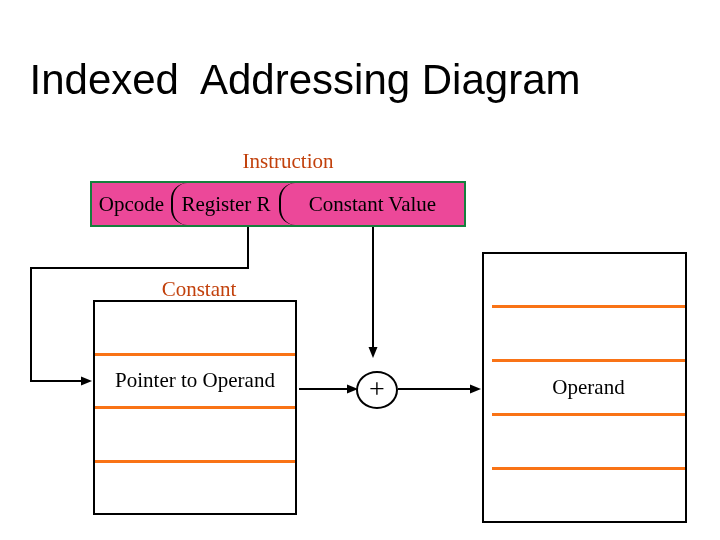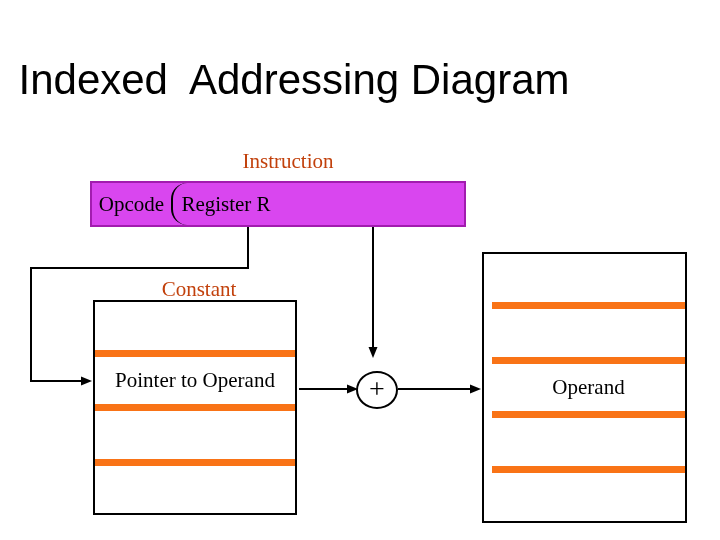--- a/index.html
+++ b/index.html
@@ -12,21 +12,21 @@
     width: 720px;
     height: 540px;
     background: #ffffff;
     overflow: hidden;
     font-family: "Liberation Serif", serif;
     color: #000000;
   }
   .abs { position: absolute; }
 
   .title {
-    left: 0;
+    left: 11px;
     top: 57px;
     width: 588px;
     text-align: center;
     font-family: "Liberation Sans", sans-serif;
     font-size: 42px;
     line-height: 1.1;
     white-space: pre;
     color: #000000;
   }
 
@@ -44,22 +44,22 @@
   #memory-label      { left: 472px; top: 220px; width: 200px; }
 
   
   #instruction-box {
     left: 90px;
     top: 181px;
     width: 376px;
     height: 46px;
     display: flex;
     box-sizing: border-box;
-    border: 2px solid #a21caf;
-    background: #d946ef;
+    border: 2px solid #15803d;
+    background: #ec4899;
   }
   .instr-cell {
     display: flex;
     align-items: center;
     justify-content: center;
     font-size: 21px;
     font-family: "Liberation Serif", serif;
     box-sizing: border-box;
     white-space: nowrap;
     overflow: hidden;
@@ -82,21 +82,21 @@
   .stack-row {
     flex: 1;
     display: flex;
     align-items: center;
     justify-content: center;
     font-size: 21px;
     font-family: "Liberation Serif", serif;
     white-space: nowrap;
     overflow: hidden;
   }
-  .stack-row + .stack-row { border-top: 7px solid #f97316; text-align: center; }
+  .stack-row + .stack-row { border-top: 3px solid #f97316; text-align: center; }
 
   
   #adder {
     left: 356px;
     top: 371px;
     width: 42px;
     height: 38px;
     box-sizing: border-box;
     border: 2px solid #000000;
     border-radius: 50%;
@@ -147,20 +147,21 @@
     </g>
   </svg>
 
   <div class="abs title">Indexed  Addressing Diagram</div>
 
   <div class="abs serif-label" id="instruction-label">Instruction</div>
 
   <div class="abs" id="instruction-box">
     <div class="instr-cell" id="instr-cell-opcode">Opcode</div>
     <div class="instr-cell" id="instr-cell-register">Register R</div>
+    <div class="instr-cell" id="instr-cell-constant">Constant Value</div>
   </div>
 
   <div class="abs serif-label" id="registers-label">Constant</div>
 
   <div class="abs stack-table" id="registers-table">
     <div class="stack-row"></div>
     <div class="stack-row">Pointer to Operand</div>
     <div class="stack-row"></div>
     <div class="stack-row"></div>
   </div>

